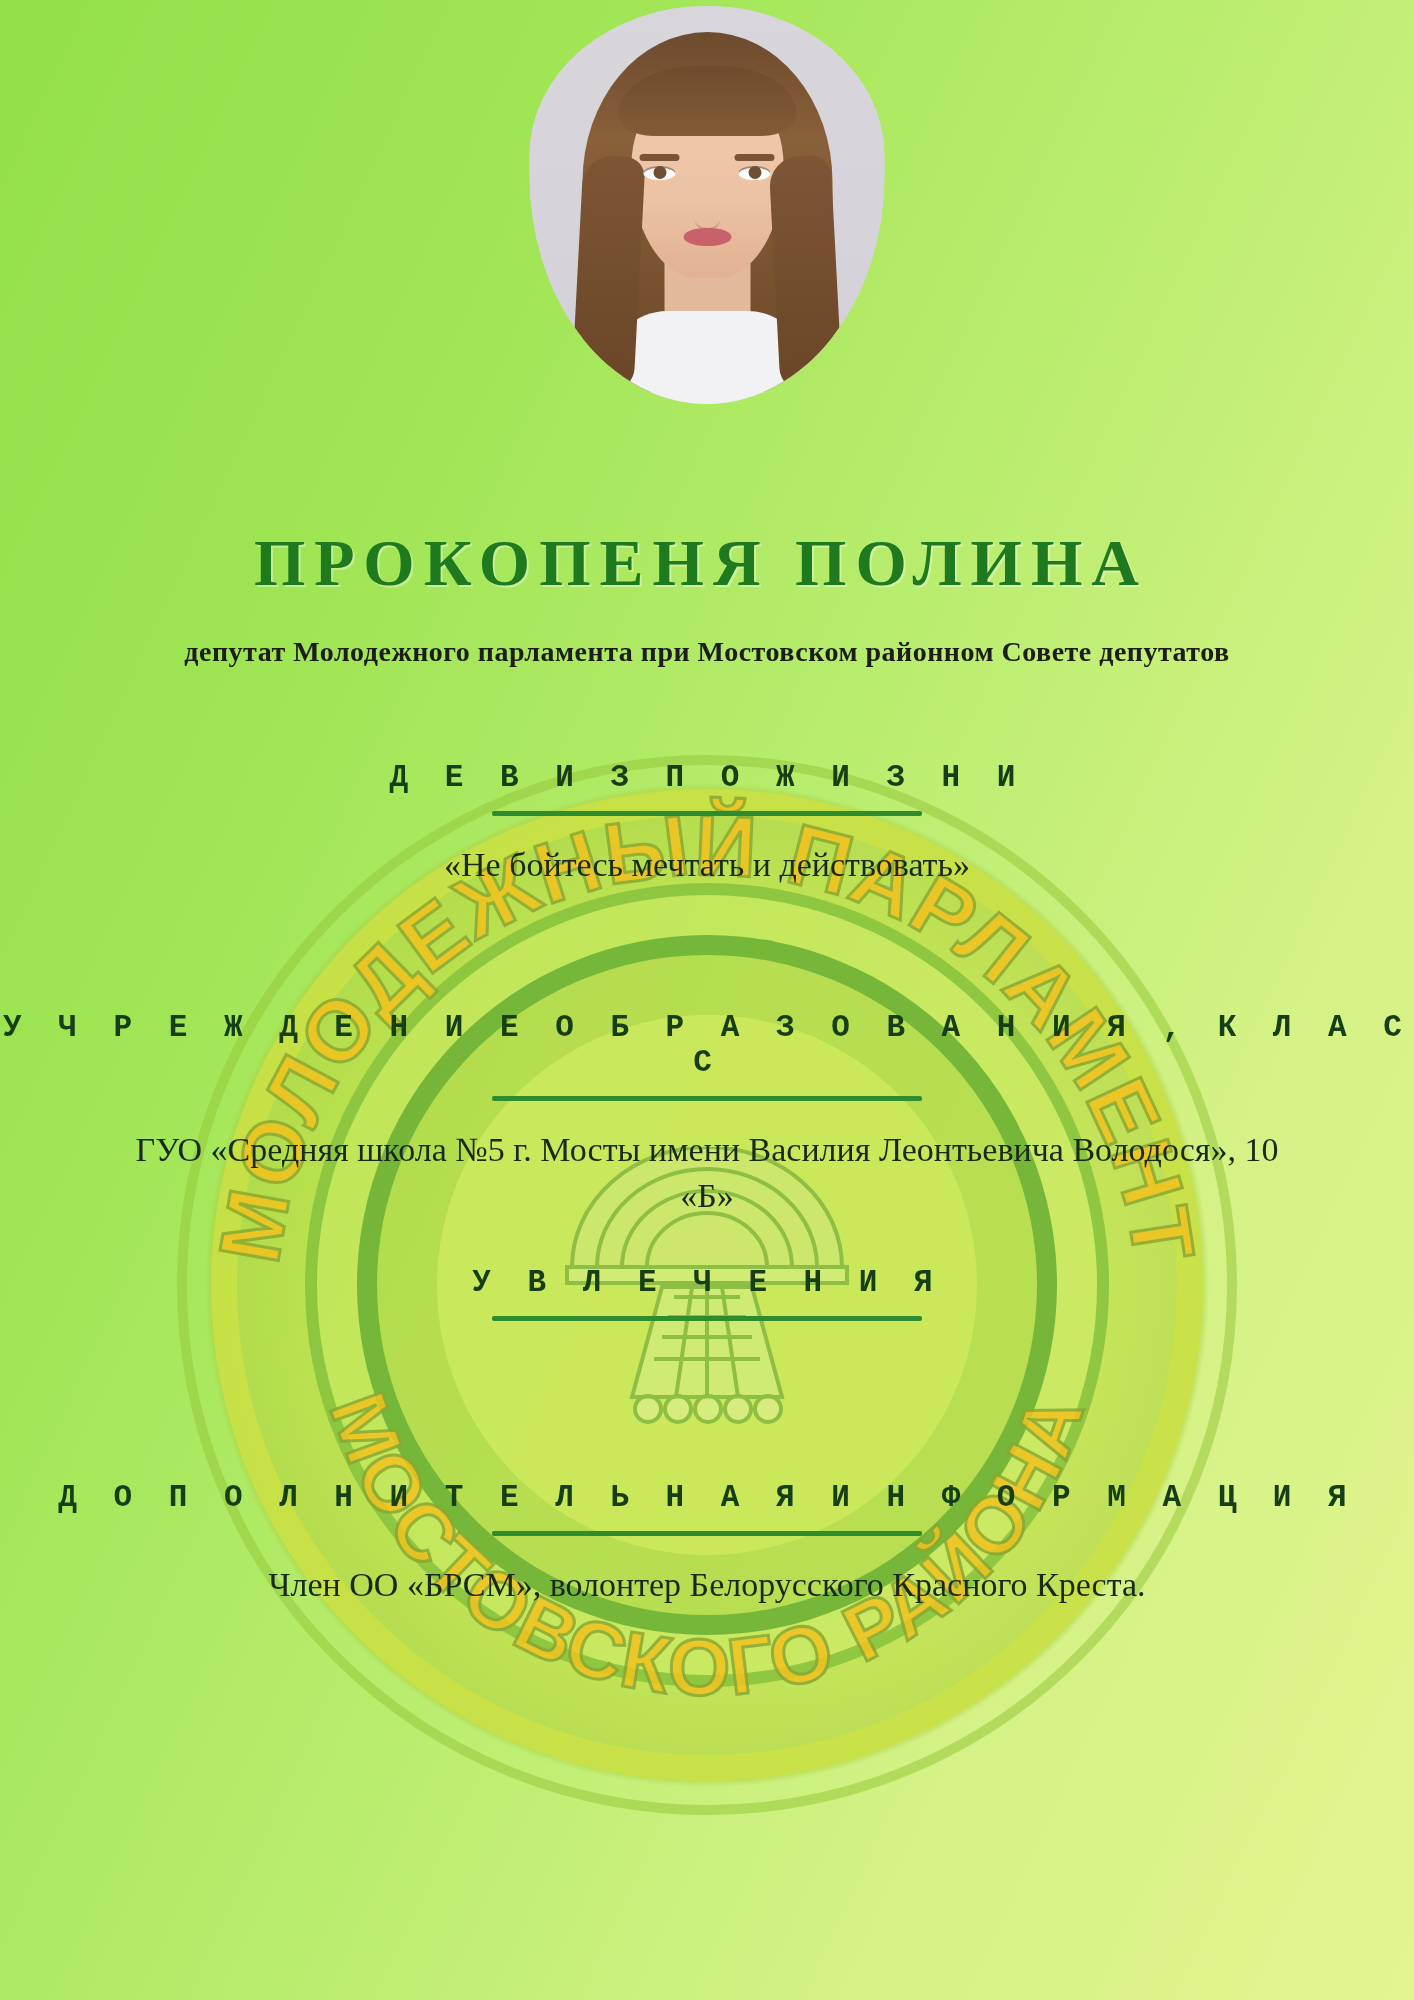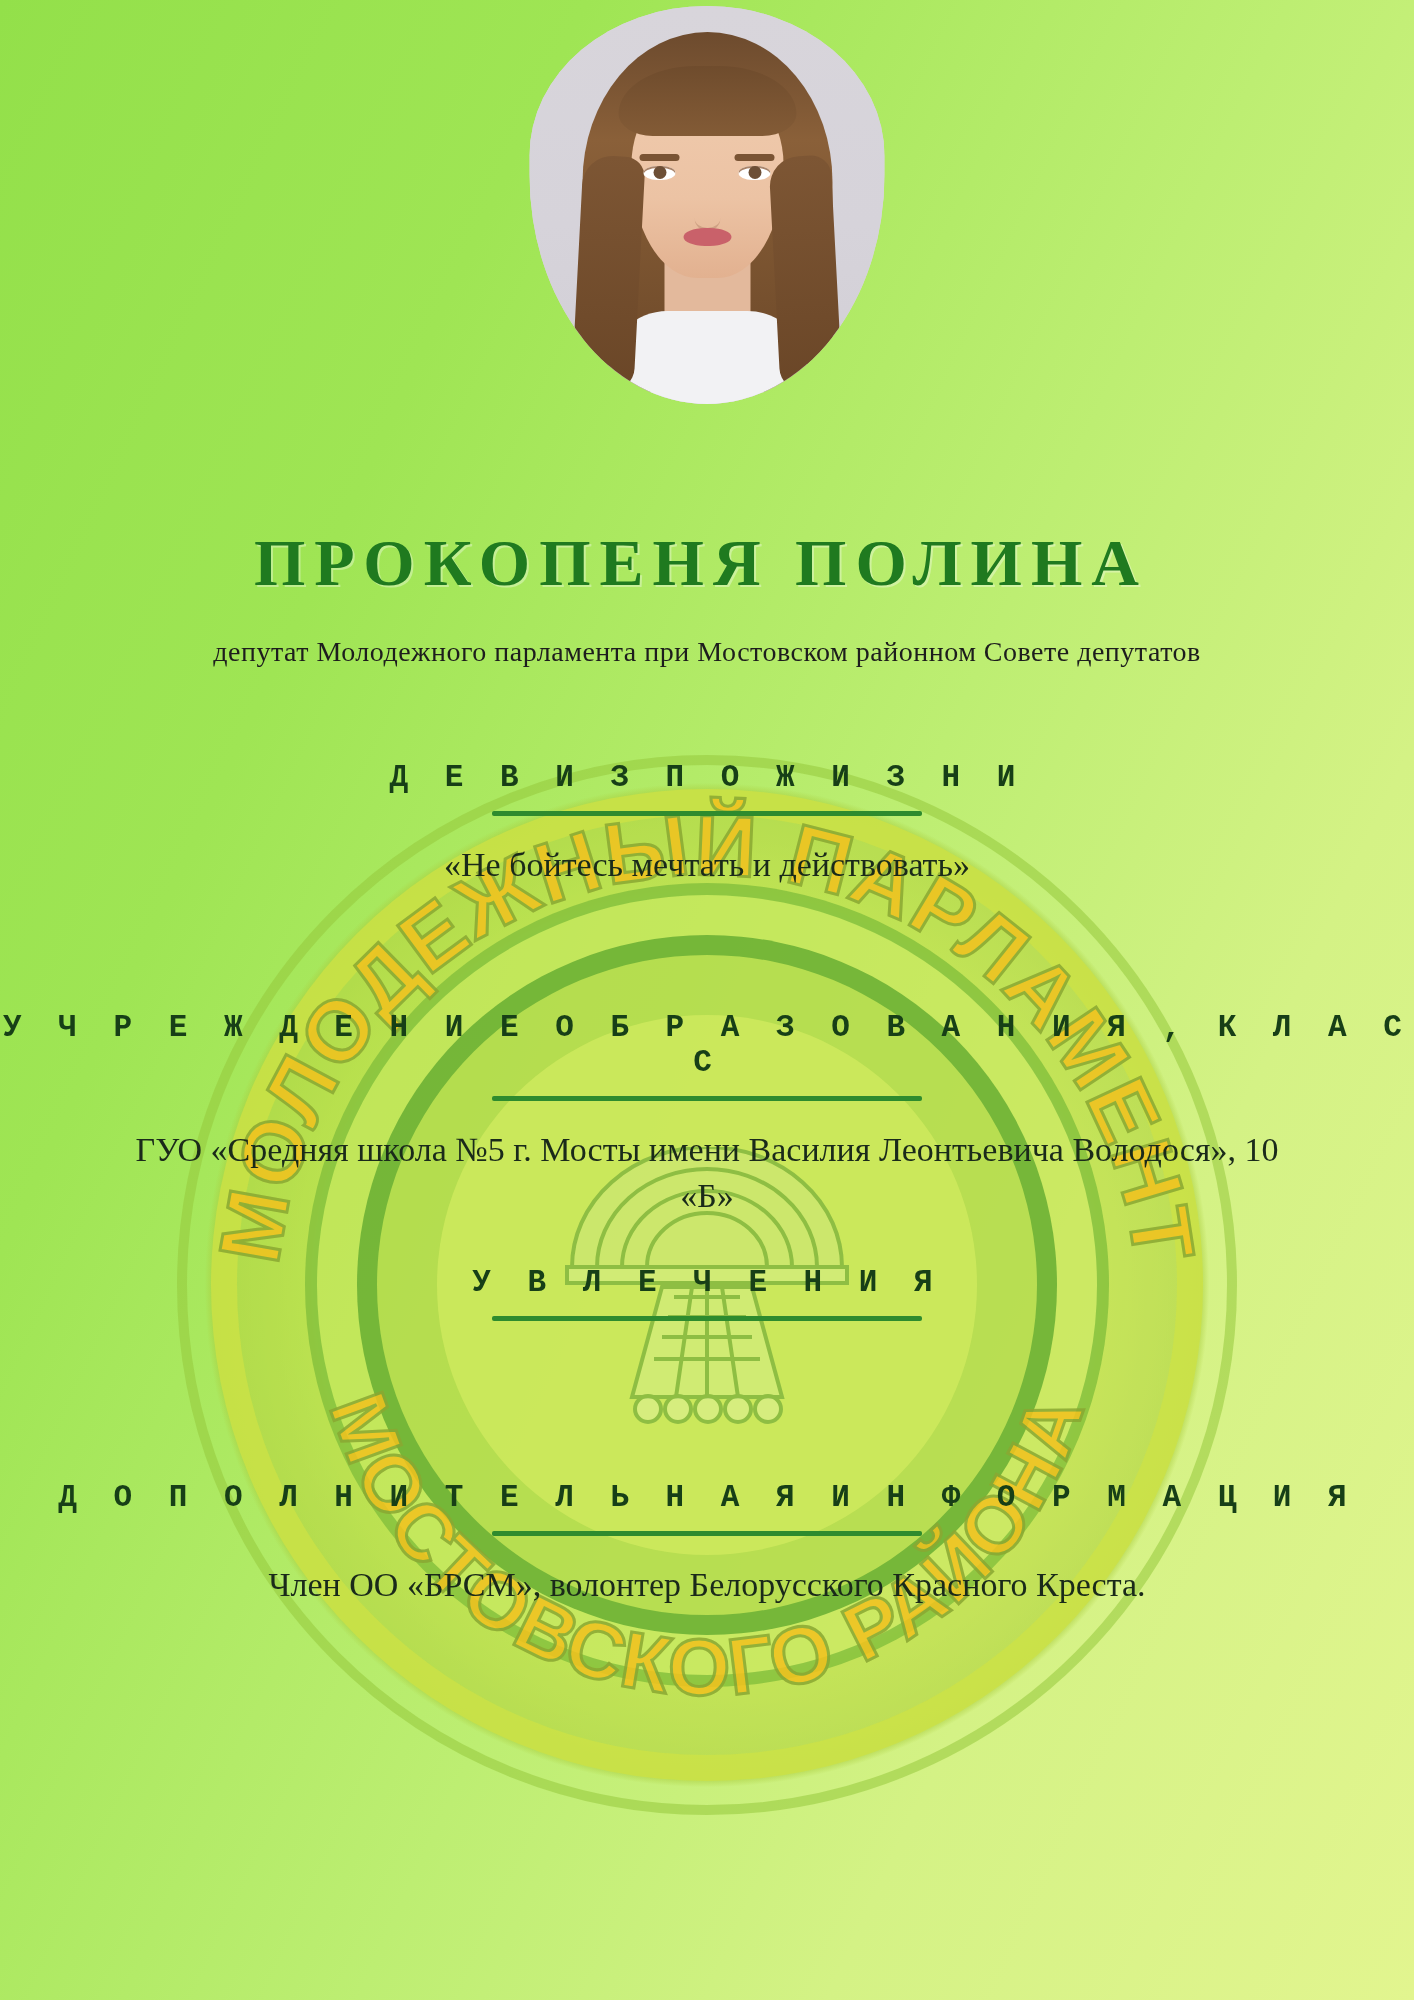--- a/index.html
+++ b/index.html
@@ -165,21 +165,21 @@
     font-size: 66px;
     letter-spacing: 9px;
     color: #1f7a1f;
     text-shadow: 2px 2px 0 rgba(255,255,255,0.35);
   }
   .role {
     position: absolute;
     left: 60px; right: 60px;
     top: 632px;
     font-family: "Liberation Serif", serif;
-    font-weight: normal;
+    font-weight: bold;
     font-size: 28px;
     line-height: 1.45;
     color: #1d1d1d;
     letter-spacing: 0.5px;
   }
   .section {
     position: absolute;
     left: 0; right: 0;
   }
   .section-title {

